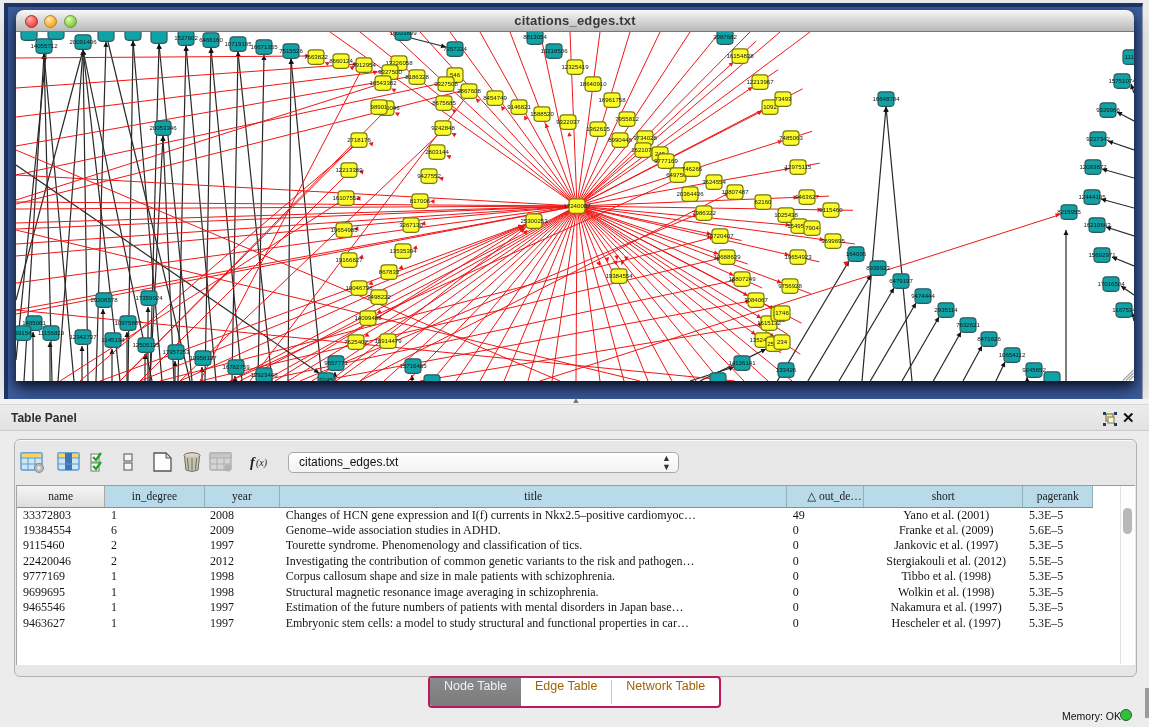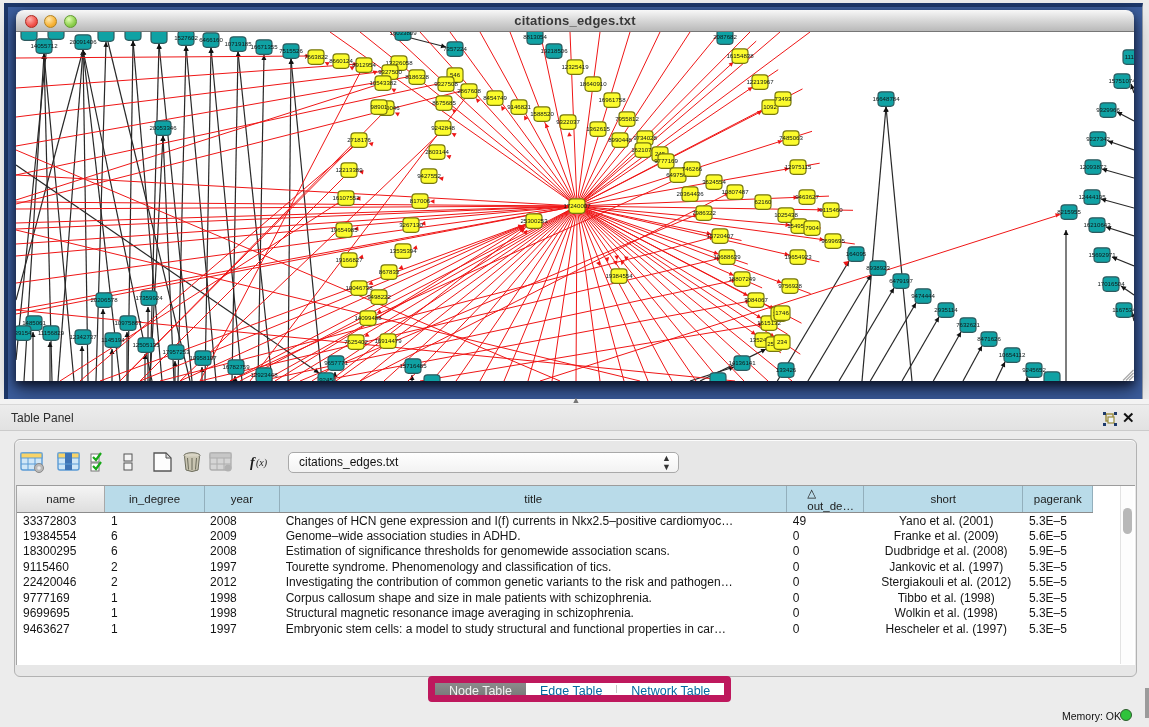--- a/index.html
+++ b/index.html
@@ -15,45 +15,45 @@
 .titlebar .tl { position:absolute; top:4.5px; width:13px; height:13px; border-radius:50%; }
 .t-red { left:9px;  background:radial-gradient(circle at 35% 30%, #ffb3ae, #f1544d 60%, #d8322b); border:1px solid #ad2a22; }
 .t-org { left:28px; background:radial-gradient(circle at 35% 30%, #ffe9af, #f7b338 60%, #e09a23); border:1px solid #b3831f; }
 .t-grn { left:48px; background:radial-gradient(circle at 35% 30%, #e2ffb4, #8ed04e 60%, #6fb53a); border:1px solid #629b31; }
 .titlebar .title { position:absolute; width:100%; text-align:center; top:3px;
   font-size:13px; font-weight:bold; color:#393939; letter-spacing:0.2px; }
 .canvas { position:absolute; left:0; top:22px; width:1118px; height:349px;
   background:#fff; overflow:hidden; }
 .tpbar { position:absolute; left:0; top:404px; width:1149px; height:27px;
   background:linear-gradient(#ececec,#e2e2e2); border-top:1px solid #d8d8d8; border-bottom:1px solid #cbcbcb; }
-.tpbar .lbl { position:absolute; left:11px; top:6px; font-size:12px; color:#2e2e2e; }
+.tpbar .lbl { position:absolute; left:11px; top:6px; font-size:12px; color:#2e2e2e;font-weight:bold; }
 .tpbar .x { position:absolute; left:1122px; top:4px; font-size:15px; font-weight:bold; color:#111; }
 .container { position:absolute; left:14px; top:439px; width:1123px; height:238px;
   background:#e7e7e7; border:1px solid #b2b2b2; border-radius:6px;
   box-shadow:inset 0 1px 0 #fcfcfc; }
 .combo { position:absolute; left:273px; top:12px; width:391px; height:21px;
   background:linear-gradient(#ffffff,#f2f2f2); border:1px solid #a9a9a9; border-radius:5px;
   font-size:12px; color:#111; line-height:19px; padding-left:10px; }
 .combo .arr { position:absolute; right:7px; top:1px; font-size:9px; color:#333; line-height:9px; }
 .tablewrap { position:absolute; left:1px; top:45px; width:1119px; height:180px; background:#fff; overflow:hidden;
-  border-top:1px solid #9c9c9c; border-left:1px solid #a5a5a5; }
+  border-top:1px solid #9c9c9c; border-left:1px solid #a5a5a5;font-family:Liberation Serif, serif; }
 table.grid { border-collapse:collapse; table-layout:fixed; width:1076px; font-size:12px; }
 table.grid th { height:21px; font-weight:normal; font-size:11.5px; color:#1c1c1c;
   background:#b9dbe9; border-right:1px solid #93afbc; border-bottom:1px solid #8c8c8c; padding:0; }
 table.grid th.first { background:linear-gradient(#f5f5f5,#dedede); border-right:1px solid #a8a8a8; }
 table.grid td { height:15.5px; color:#141414; padding:0 0 0 6px; white-space:nowrap; overflow:hidden; }
 td.c1 { width:86px; } td.c2 { width:97px; } td.c3 { width:74px; } td.c4 { width:496px;margin-left:15px; }
 td.c5 { width:75px; padding-left:3px;margin-top:8px; } td.c6 { width:156px; text-align:center; padding-left:0; }
 td.c7 { width:92px; padding-left:6px;margin-left:32px; }
 .scrollbar { position:absolute; left:1105px; top:46px; width:13px; height:178px; background:#fdfdfd; border-left:1px solid #e3e3e3; }
 .thumb { position:absolute; left:2px; top:22px; width:9px; height:26px; background:#b8b8b8; border-radius:5px; }
-.tabs { position:absolute; left:428px; top:676px; height:26px; display:flex;
-  border:7px solid #be185d; border-radius:4px; overflow:hidden; background:#fff;
+.tabs { position:absolute; left:428px; top:676px; height:32px; display:flex;
+  border:2px solid #be185d; border-radius:4px; overflow:hidden; background:#fff;
   font-size:12.5px; line-height:16px; }
-.tabs .seg { padding:0 14px; color:#0369a1; }
+.tabs .seg { padding:0 14px; color:#a16207; }
 .tabs .sel { background:linear-gradient(#8b8b8b,#7b7b7b); color:#f2f2f2; }
 .tabs .div { width:1px; background:#c4c4c4; margin:2px 0; }
 .mem { position:absolute; left:1062px; top:710px; font-size:10.5px; color:#111; }
 .edgebar { position:absolute; left:1145px; top:688px; width:4px; height:30px; background:#9b9b9b; }
 .memdot { position:absolute; left:1120px; top:709px; width:12px; height:12px; border-radius:50%;
   background:#2fc33b; border:1px solid #2c5c2c; }
 .lightstrip { position:absolute; left:0; top:399px; width:1149px; height:5px; background:#f3f3f3; }
 .splitter { position:absolute; left:569px; top:396px; width:14px; height:8px; color:#777; font-size:9px; line-height:8px; text-align:center; }
 .floatic { position:absolute; left:1103px; top:7px; width:14px; height:14px; }
 </style></head>
@@ -743,29 +743,20 @@
 <tr>
             <td class="c1">19384554</td>
             <td class="c2">6</td>
             <td class="c3">2009</td>
             <td class="c4">Genome–wide association studies in ADHD.</td>
             <td class="c5">0</td>
             <td class="c6">Franke et al. (2009)</td>
             <td class="c7">5.6E–5</td>
           </tr>
 <tr>
-            <td class="c1">18300295</td>
-            <td class="c2">6</td>
-            <td class="c3">2008</td>
-            <td class="c4">Estimation of significance thresholds for genomewide association scans.</td>
-            <td class="c5">0</td>
-            <td class="c6">Dudbridge et al. (2008)</td>
-            <td class="c7">5.9E–5</td>
-          </tr>
-<tr>
             <td class="c1">9115460</td>
             <td class="c2">2</td>
             <td class="c3">1997</td>
             <td class="c4">Tourette syndrome. Phenomenology and classification of tics.</td>
             <td class="c5">0</td>
             <td class="c6">Jankovic et al. (1997)</td>
             <td class="c7">5.3E–5</td>
           </tr>
 <tr>
             <td class="c1">22420046</td>
@@ -788,20 +779,29 @@
 <tr>
             <td class="c1">9699695</td>
             <td class="c2">1</td>
             <td class="c3">1998</td>
             <td class="c4">Structural magnetic resonance image averaging in schizophrenia.</td>
             <td class="c5">0</td>
             <td class="c6">Wolkin et al. (1998)</td>
             <td class="c7">5.3E–5</td>
           </tr>
 <tr>
+            <td class="c1">9465546</td>
+            <td class="c2">1</td>
+            <td class="c3">1997</td>
+            <td class="c4">Estimation of the future numbers of patients with mental disorders in Japan base…</td>
+            <td class="c5">0</td>
+            <td class="c6">Nakamura et al. (1997)</td>
+            <td class="c7">5.3E–5</td>
+          </tr>
+<tr>
             <td class="c1">9463627</td>
             <td class="c2">1</td>
             <td class="c3">1997</td>
             <td class="c4">Embryonic stem cells: a model to study structural and functional properties in car…</td>
             <td class="c5">0</td>
             <td class="c6">Hescheler et al. (1997)</td>
             <td class="c7">5.3E–5</td>
           </tr>
     </tbody>
       </table>

